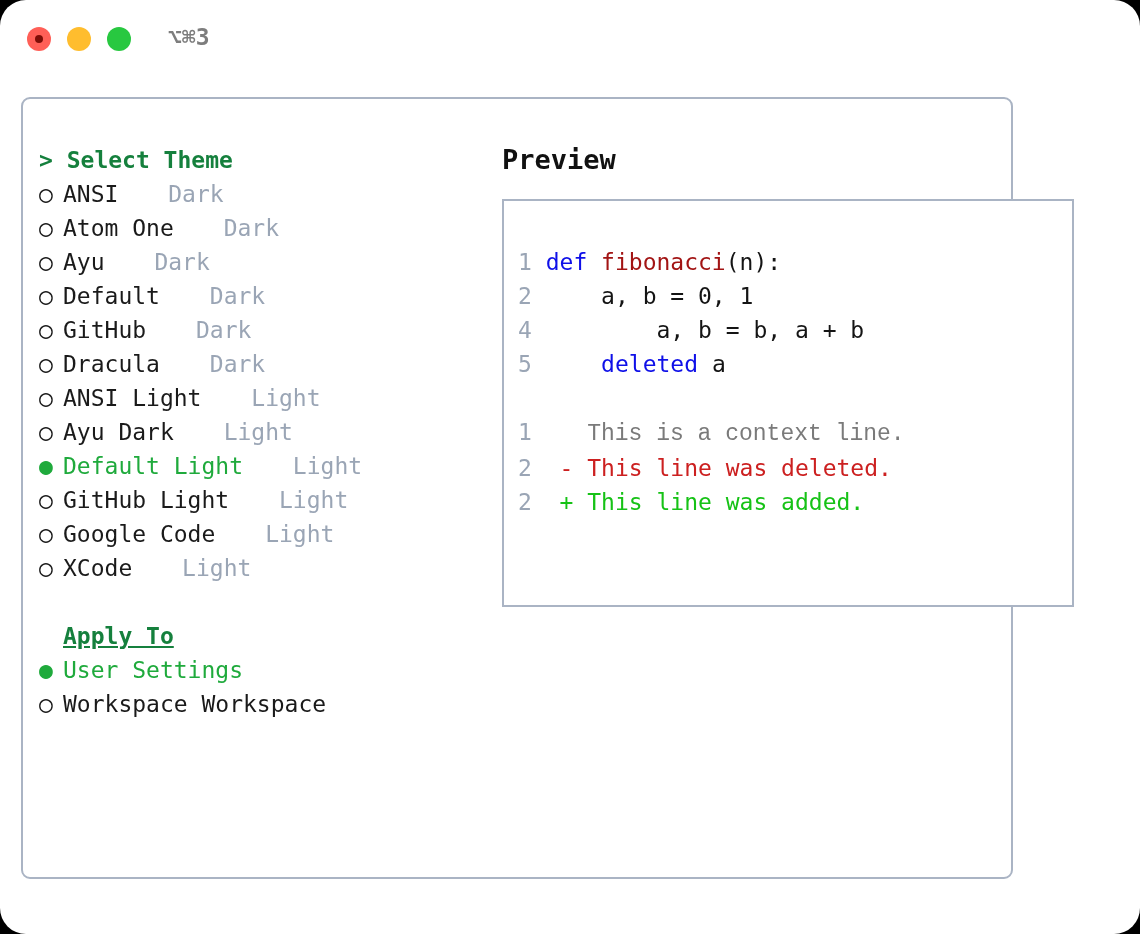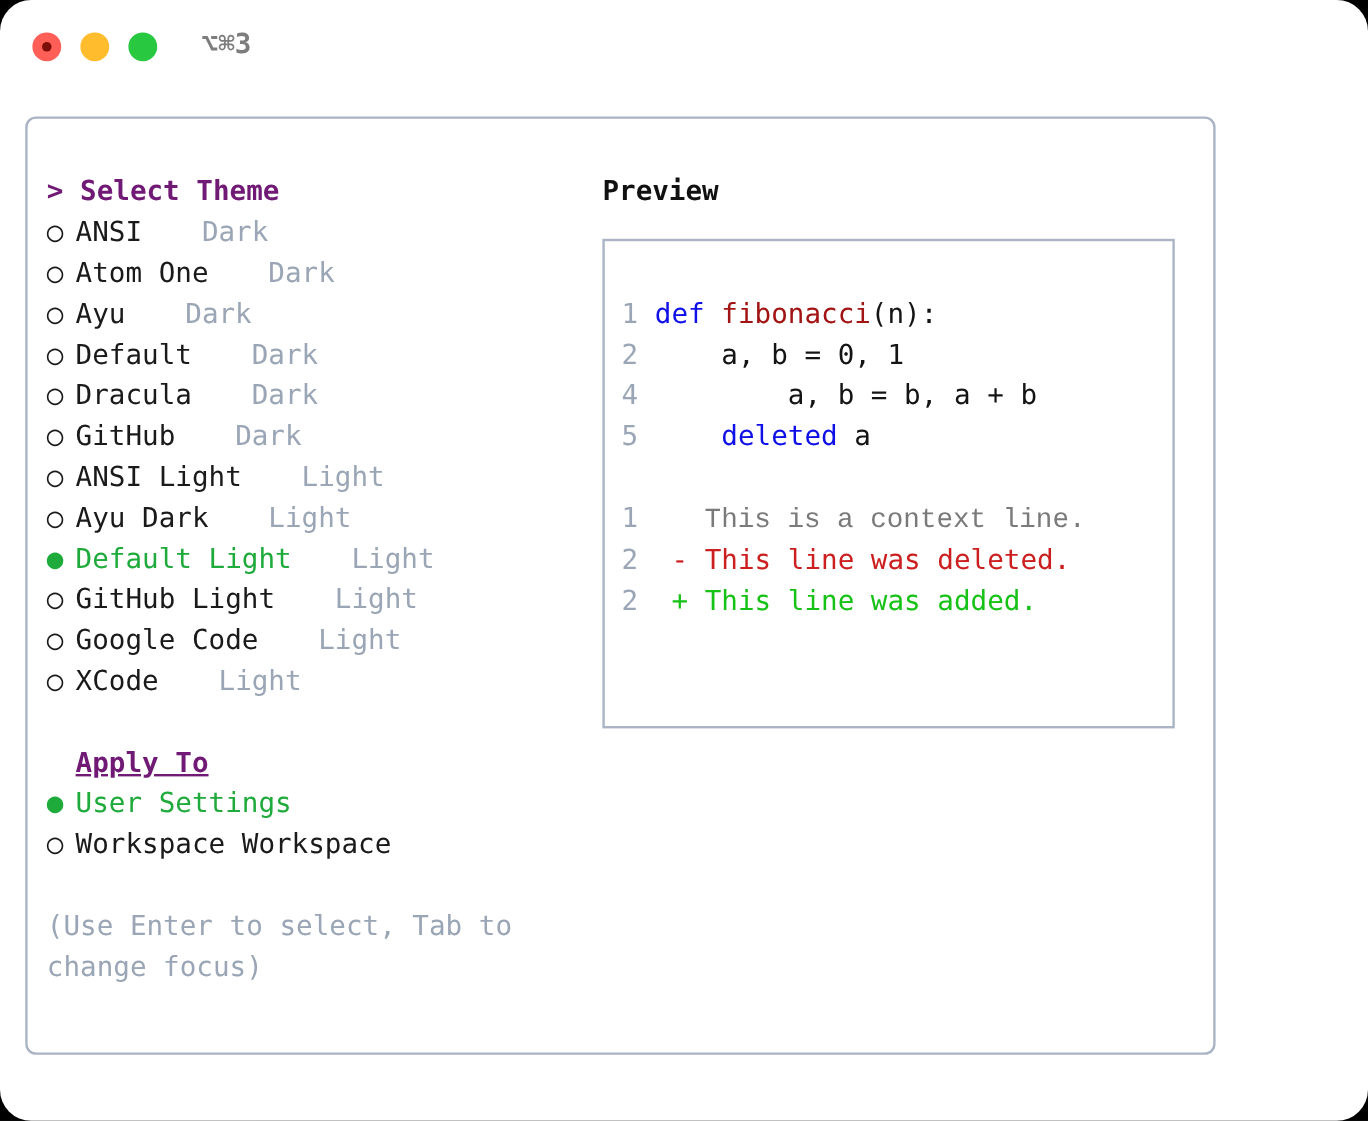--- a/index.html
+++ b/index.html
@@ -89,21 +89,21 @@
   .row {
     height: 34px;
     line-height: 34px;
     font-size: 23px;
     white-space: pre;
     color: #1a1a1a;
   }
 
   .hdr {
     font-weight: bold;
-    color: #701a75;
+    color: #15803d;
   }
 
   .bullet {
     display: inline-block;
     width: 24px;
     white-space: pre;
   }
   .sel     { color: #1faa3c; }
   .dim-lbl { color: #9aa5b5; margin-left: 36px; }
 
@@ -126,30 +126,30 @@
 
   
   #right-col {
     position: absolute;
     left: 479px;
     top: 44px;
     width: 490px;
   }
 
   #preview-title {
-    font-size: 23px;
+    font-size: 27px;
     font-weight: bold;
     color: #111111;
     line-height: 34px;
     white-space: pre;
   }
 
   #preview-box {
     margin-top: 22px;
-    width: 477px;
+    width: 572px;
     height: 408px;
     border: 2px solid #aab4c4;
     box-sizing: border-box;
     background: #ffffff;
     padding: 44px 0 0 14px;
   }
 
   .code-line {
     font-size: 23px;
     line-height: 34px;
@@ -188,40 +188,39 @@
 
     <div id="left-col">
 
       <div class="row hdr">&gt; Select Theme</div>
 
       <div id="theme-list">
           <div class="row"><span class="bullet">○</span><span>ANSI</span><span class="dim-lbl"> Dark</span></div>
           <div class="row"><span class="bullet">○</span><span>Atom One</span><span class="dim-lbl"> Dark</span></div>
           <div class="row"><span class="bullet">○</span><span>Ayu</span><span class="dim-lbl"> Dark</span></div>
           <div class="row"><span class="bullet">○</span><span>Default</span><span class="dim-lbl"> Dark</span></div>
+          <div class="row"><span class="bullet">○</span><span>GitHub</span><span class="dim-lbl"> Dark</span></div>
           <div class="row"><span class="bullet">○</span><span>Dracula</span><span class="dim-lbl"> Dark</span></div>
-          <div class="row"><span class="bullet">○</span><span>GitHub</span><span class="dim-lbl"> Dark</span></div>
           <div class="row"><span class="bullet">○</span><span>ANSI Light</span><span class="dim-lbl"> Light</span></div>
           <div class="row"><span class="bullet">○</span><span>Ayu Dark</span><span class="dim-lbl"> Light</span></div>
           <div class="row"><span class="bullet sel">●</span><span class="sel">Default Light</span><span class="dim-lbl"> Light</span></div>
           <div class="row"><span class="bullet">○</span><span>GitHub Light</span><span class="dim-lbl"> Light</span></div>
           <div class="row"><span class="bullet">○</span><span>Google Code</span><span class="dim-lbl"> Light</span></div>
           <div class="row"><span class="bullet">○</span><span>XCode</span><span class="dim-lbl"> Light</span></div>
         </div>
 
       <div class="spacer-sm"></div>
 
       <div class="row hdr" id="apply-hdr">Apply To</div>
 
       <div id="apply-list">
           <div class="row"><span class="bullet sel">●</span><span class="sel">User Settings</span></div>
           <div class="row"><span class="bullet">○</span><span>Workspace Workspace</span></div>
         </div>
 
-      <div id="hint">(Use Enter to select, Tab to change focus)</div>
     </div>
 
     <div id="right-col">
       <div id="preview-title">Preview</div>
       <div id="preview-box">
         <div id="code-block">
             <div class="code-line"><span class="lnum">1 </span><span class="plain"></span><span class="kw">def </span><span class="fn">fibonacci</span><span class="plain">(n):</span></div>
             <div class="code-line"><span class="lnum">2 </span><span class="plain">    </span><span class="plain">a, b = 0, 1</span></div>
             <div class="code-line"><span class="lnum">4 </span><span class="plain">        </span><span class="plain">a, b = b, a + b</span></div>
             <div class="code-line"><span class="lnum">5 </span><span class="plain">    </span><span class="kw">deleted </span><span class="plain">a</span></div>

